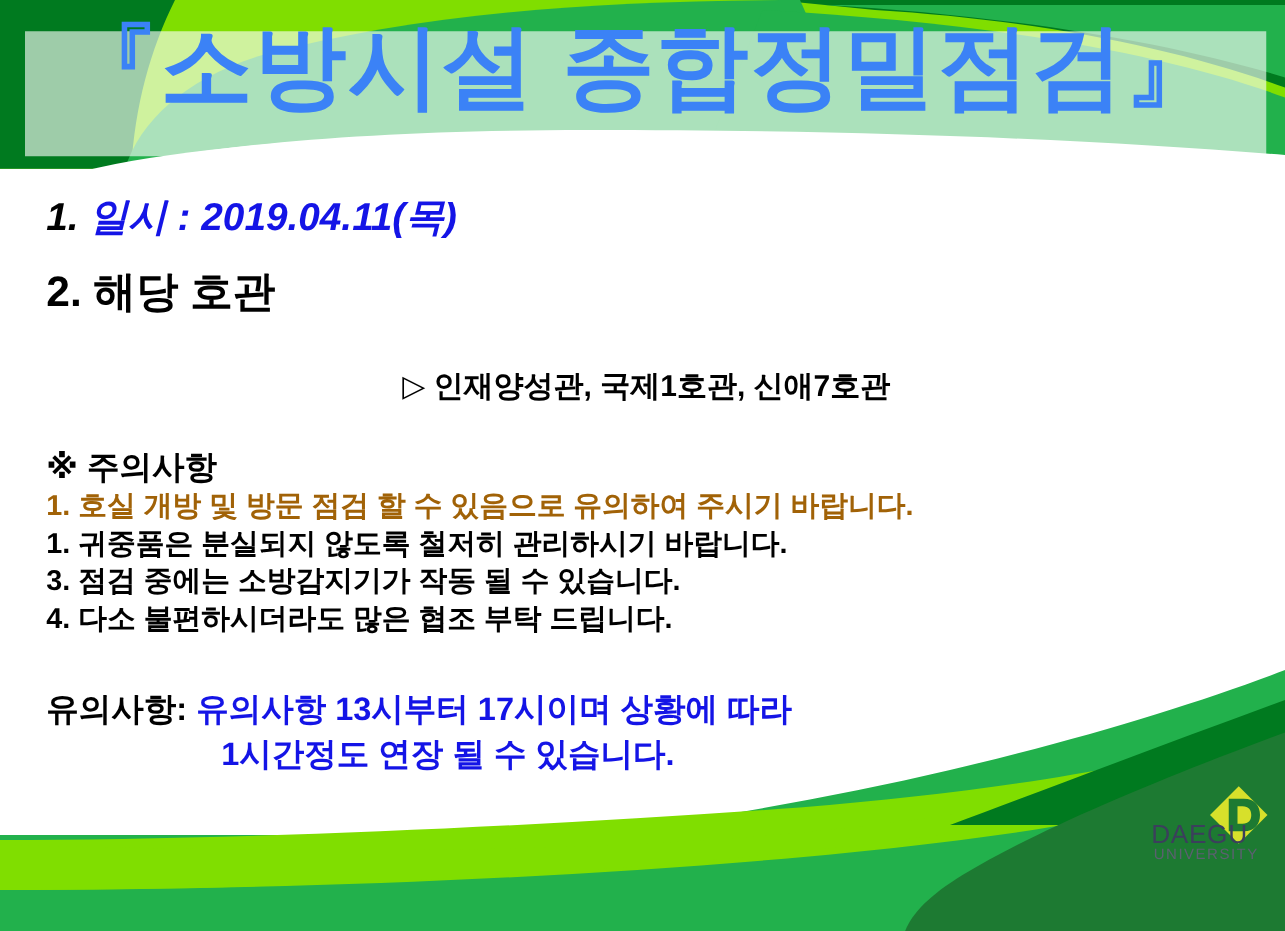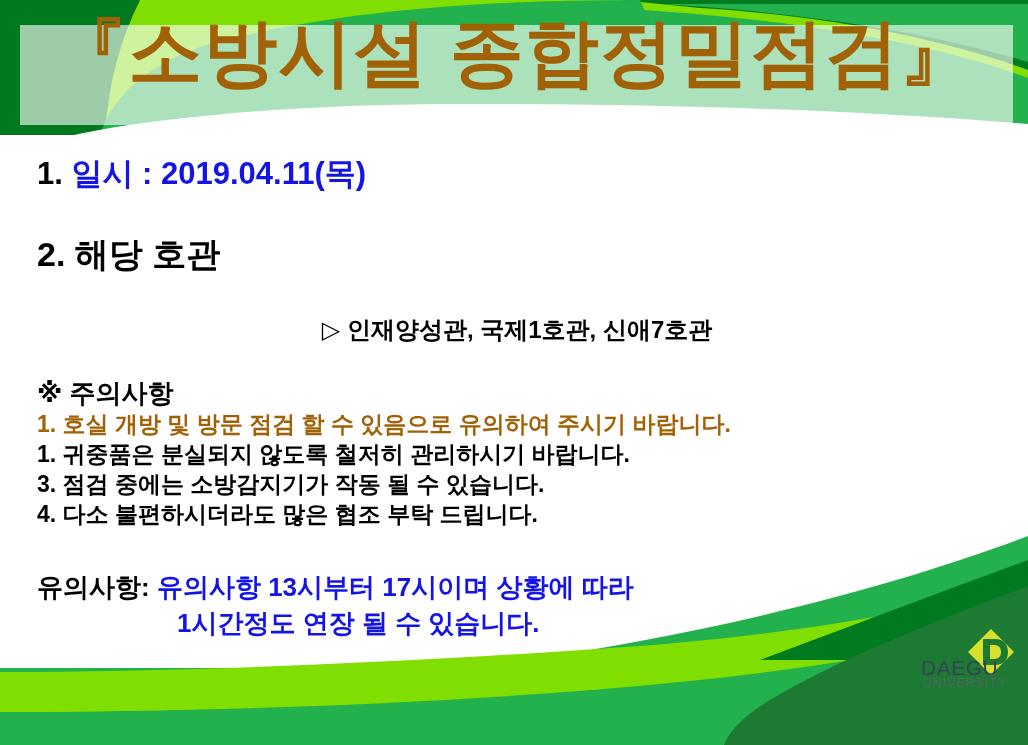--- a/index.html
+++ b/index.html
@@ -42,21 +42,21 @@
 
   .title-text {
     position: absolute;
     left: 0;
     top: 16px;
     width: 1028px;
     text-align: center;
     font-size: 74px;
     line-height: 1;
     font-weight: 700;
-    color: #a16207;
+    color: #3b82f6;
     letter-spacing: 1px;
     white-space: nowrap;
   }
 
   
   .content {
     position: absolute;
     left: 37px;
     top: 155px;
     width: 960px;
@@ -64,21 +64,22 @@
 
   .line {
     white-space: nowrap;
     font-weight: 700;
     color: #000000;
   }
 
   .l-item1 {
     font-size: 31px;
     line-height: 38px;
-    margin-bottom: 42px;
+    margin-bottom: 22px;
+    font-style: italic;
   }
   .l-item2 {
     font-size: 34px;
     line-height: 38px;
     margin-bottom: 42px;
   }
   .l-bldg {
     font-size: 24px;
     line-height: 30px;
     margin-bottom: 32px;

